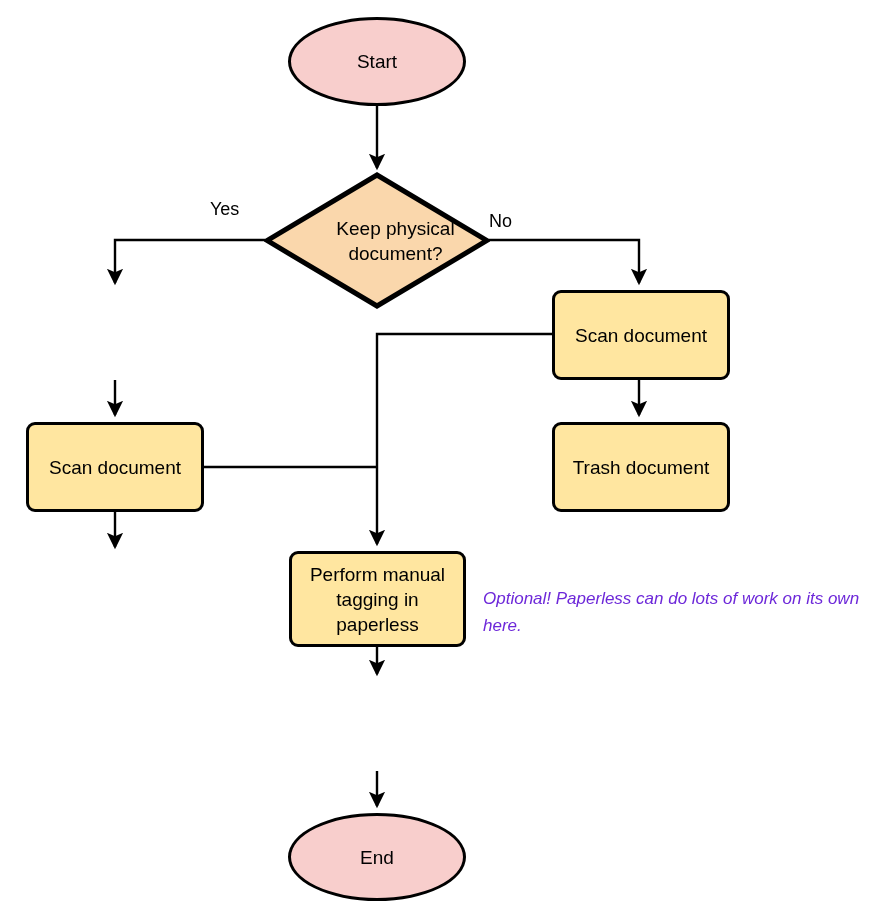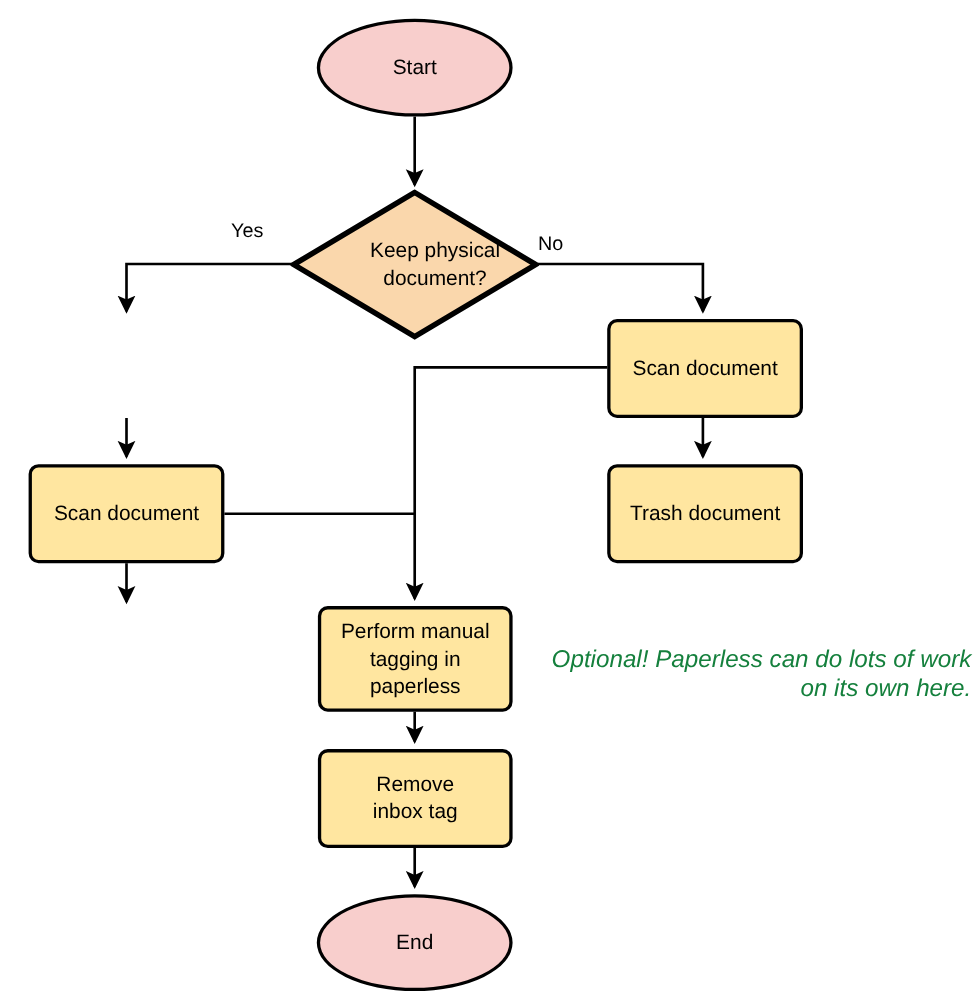--- a/index.html
+++ b/index.html
@@ -75,25 +75,24 @@
     position: absolute;
     font-size: 18px;
     line-height: 20px;
     color: #000000;
     z-index: 4;
     white-space: nowrap;
   }
   .note {
     position: absolute;
     font-style: italic;
-    font-size: 22px;
+    font-size: 17px;
     line-height: 27px;
-    color: #15803d;
+    color: #6d28d9;
     z-index: 4;
-    text-align: right;
   }
 </style>
 </head>
 <body>
 
 <div id="flow-root">
 
   <svg id="edge-layer" viewBox="0 0 888 907" xmlns="http://www.w3.org/2000/svg">
     <defs>
       <marker id="arrow" viewBox="0 0 12 12" refX="9.5" refY="6" markerWidth="7.5" markerHeight="7.5" orient="auto-start-reverse">
@@ -153,24 +152,20 @@
   <div class="node node-process" style="left:552px; top:422px; width:178px; height:90px; background:#FFE6A0;">
     <span>Trash document</span>
   </div>
 
   <div class="node node-process" style="left:289px; top:551px; width:177px; height:96px; background:#FFE6A0;">
     <span>Perform manual
 tagging in
 paperless</span>
   </div>
 
-  <div class="node node-process" style="left:289px; top:681px; width:177px; height:90px; background:#FFE6A0;">
-    <span>Remove
-inbox tag</span>
-  </div>
 
   <div class="node node-terminal" style="left:288px; top:813px; width:178px; height:88px; background:#F8CECC;">
     <span>End</span>
   </div>
 
   <div class="note" style="left:483px; top:585px; width:400px;">Optional! Paperless can do lots of work on its own here.</div>
 
 </div>
 
 </body></html>

